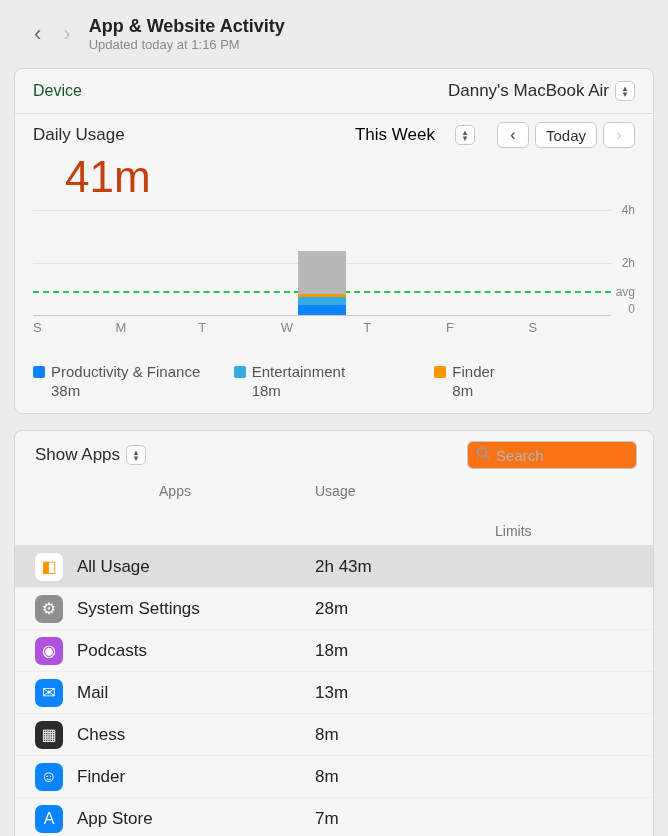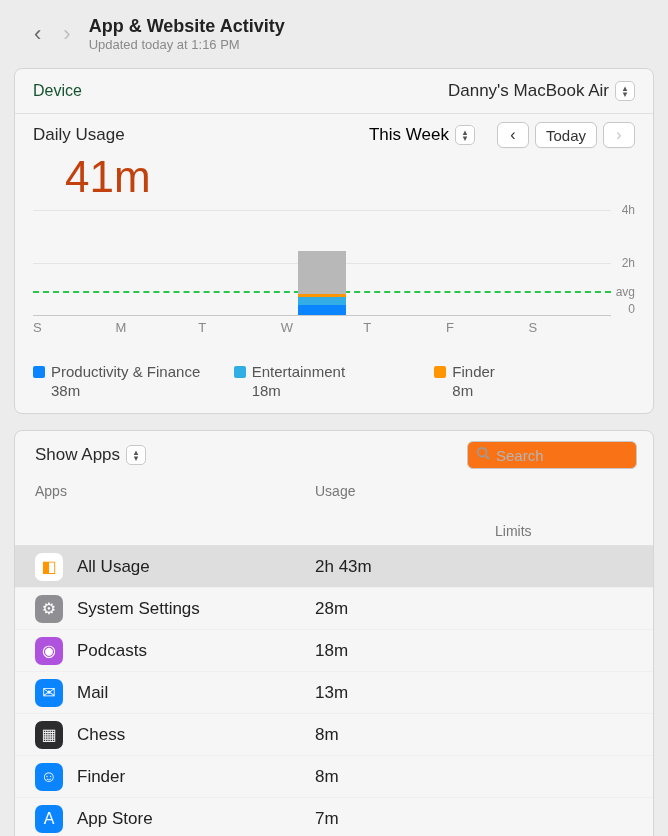--- a/index.html
+++ b/index.html
@@ -76,21 +76,21 @@
   .daily-row {
     display: flex;
     align-items: center;
     justify-content: space-between;
     margin-top: 4px;
   }
   .usage-label { font-size: 17px; color: #2b2b2b; }
   .controls {
     display: flex; align-items: center; gap: 6px;
   }
-  .week-popup { display: inline-flex; align-items: center; gap: 6px; font-size: 17px;}
+  .week-popup { display: inline-flex; align-items: center; gap: 20px; font-size: 17px;}
   .btn {
     background: #fff;
     border: 1px solid #c8c8c8;
     border-radius: 6px;
     height: 26px;
     padding: 0 10px;
     display: inline-flex;
     align-items: center;
     justify-content: center;
     font-size: 15px;
@@ -199,21 +199,21 @@
   .search input {
     border: none; outline: none; background: transparent;
     font-size: 15px; color: #333; width: 100%;
   }
   .search input::placeholder { color: #b5b5b5; }
   .thead {
     display: flex;
     padding: 4px 20px 6px 20px;
     font-size: 14px; color: #777;
   }
-  .col-app { flex: 0 0 280px; }
+  .col-app { flex: 0 0 280px; text-align: center; }
   .col-time { flex: 0 0 180px; }
   .col-lim { flex: 1; margin-top: 40px; }
   .list {
     border-top: 1px solid #e1e1e1;
   }
   .app-row {
     display: flex;
     align-items: center;
     padding: 6px 20px;
     height: 42px;

